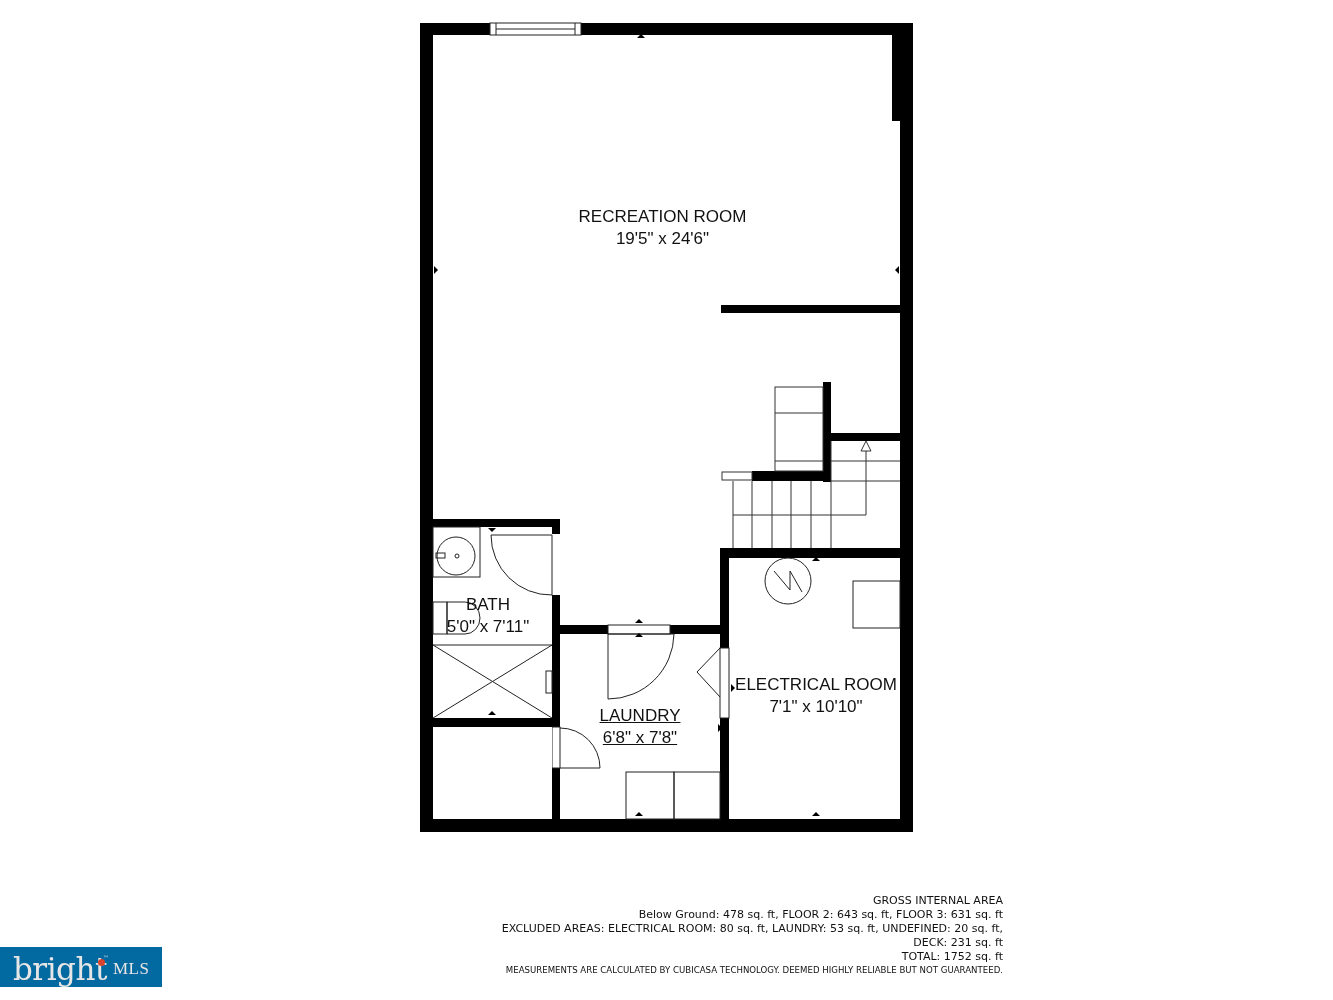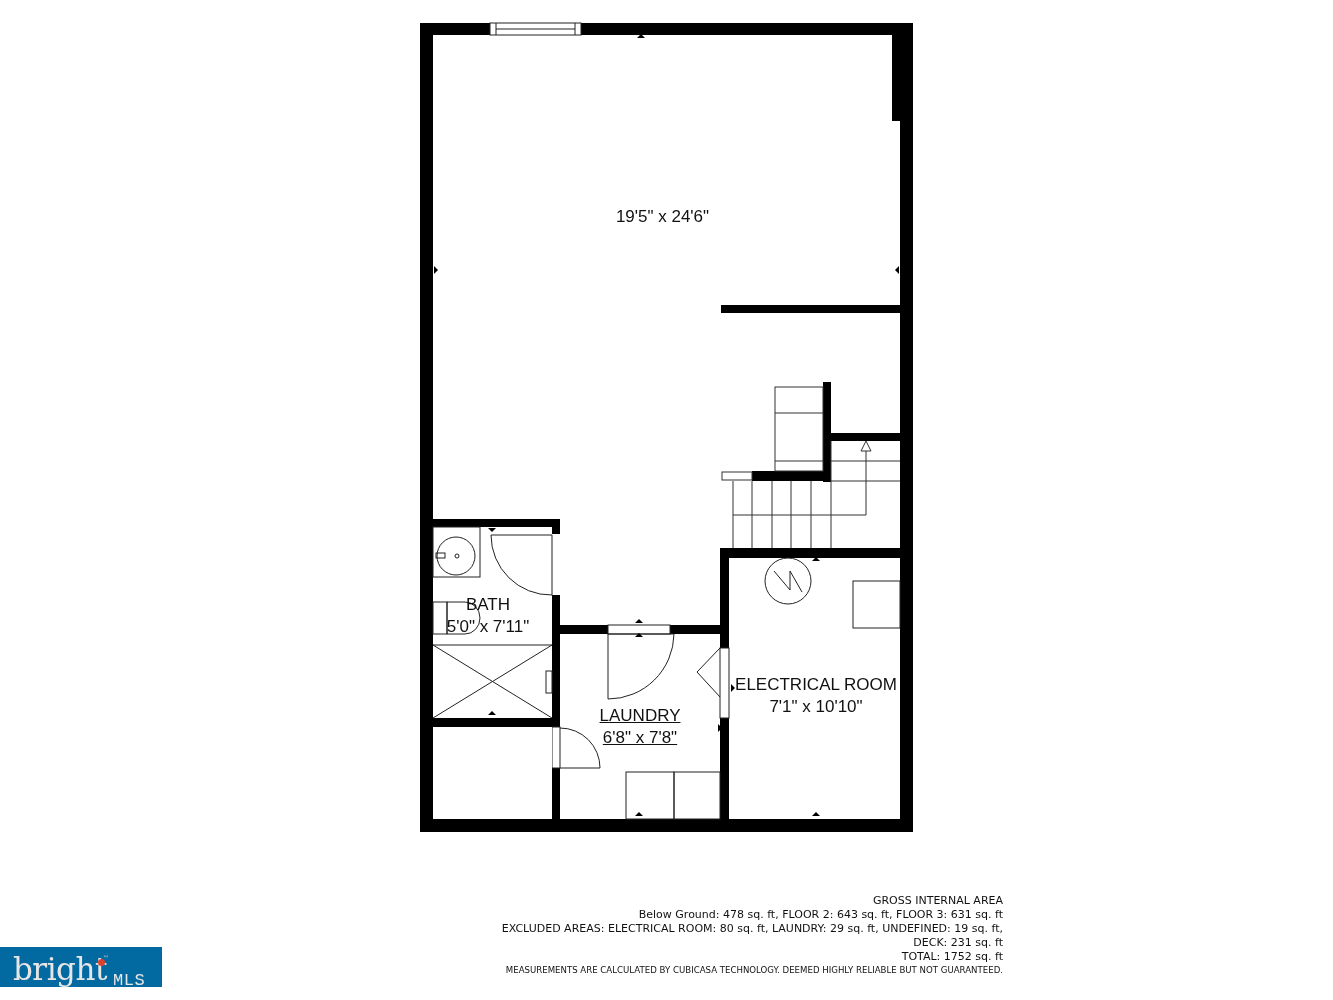--- a/index.html
+++ b/index.html
@@ -4,21 +4,21 @@
 <style>
   html, body { margin:0; padding:0; background:#ffffff; }
   body { width:1333px; height:1000px; position:relative; overflow:hidden; font-family:"Liberation Sans", sans-serif; }
   #plan { position:absolute; left:0; top:0; width:1333px; height:1000px; }
   .room-label { position:absolute; text-align:center; color:#111; font-family:"Liberation Sans", sans-serif; font-size:17px; line-height:22px; white-space:nowrap; }
   .room-label span { display:block; }
   #area-block { position:absolute; left:330px; top:894px; width:673px; text-align:right; font-family:"DejaVu Sans", sans-serif; color:#111; font-size:11px; line-height:14px; }
   #area-block .note { font-size:8.6px; line-height:13px; }
   #logo { position:absolute; left:0; top:947px; width:162px; height:40px; background:#0369a1; }
   #logo .brand { position:absolute; left:13px; top:4px; color:#e6e6e6; font-family:"DejaVu Serif", serif; font-size:31px; letter-spacing:-0.5px; }
-  #logo .mls { position:absolute; left:113px; top:24px; color:#e6e6e6; font-family:Liberation Mono, monospace; font-size:17px; letter-spacing:0.5px; }
+  #logo .mls { position:absolute; left:113px; top:12px; color:#e6e6e6; font-family:Liberation Serif, serif; font-size:17px; letter-spacing:0.5px; }
   #logo .dot { position:absolute; left:98px; top:12px; width:7px; height:7px; border-radius:50%; background:#d9432e; }
   #logo .tm { position:absolute; left:103px; top:7px; color:#e6e6e6; font-size:6px; font-family:"DejaVu Sans", sans-serif; }
 </style>
 </head>
 <body>
 
 <svg id="plan" viewBox="0 0 1333 1000" xmlns="http://www.w3.org/2000/svg">
   <g fill="#000">
 
     <rect x="420" y="23" width="493" height="12"></rect>
@@ -130,20 +130,21 @@
     <path d="M635 637 L639 633 L643 637 Z"></path>
     <path d="M635 816 L639 812 L643 816 Z"></path>
     <path d="M812 561 L816 557 L820 561 Z"></path>
     <path d="M812 816 L816 812 L820 816 Z"></path>
     <path d="M718 724 L722 728 L718 732 Z"></path>
     <path d="M731 684 L735 688 L731 692 Z"></path>
   </g>
 </svg>
 
 <div class="room-label" style="left:540px; top:206px; width:245px;">
+  <span>RECREATION ROOM</span>
   <span>19'5" x 24'6"</span>
 </div>
 
 <div class="room-label" style="left:438px; top:594px; width:100px;">
   <span>BATH</span>
   <span>5'0" x 7'11"</span>
 </div>
 
 <div class="room-label" style="left:585px; top:705px; width:110px;text-decoration:underline;">
   <span>LAUNDRY</span>
@@ -151,21 +152,21 @@
 </div>
 
 <div class="room-label" style="left:726px; top:674px; width:180px;">
   <span>ELECTRICAL ROOM</span>
   <span>7'1" x 10'10"</span>
 </div>
 
 <div id="area-block">
   <div>GROSS INTERNAL AREA</div>
   <div>Below Ground: 478 sq. ft, FLOOR 2: 643 sq. ft, FLOOR 3: 631 sq. ft</div>
-  <div>EXCLUDED AREAS: ELECTRICAL ROOM: 80 sq. ft, LAUNDRY: 29 sq. ft, UNDEFINED: 19 sq. ft,</div>
+  <div>EXCLUDED AREAS: ELECTRICAL ROOM: 80 sq. ft, LAUNDRY: 53 sq. ft, UNDEFINED: 20 sq. ft,</div>
   <div>DECK: 231 sq. ft</div>
   <div>TOTAL: 1752 sq. ft</div>
   <div class="note">MEASUREMENTS ARE CALCULATED BY CUBICASA TECHNOLOGY. DEEMED HIGHLY RELIABLE BUT NOT GUARANTEED.</div>
 </div>
 
 <div id="logo">
   <span class="brand">bright</span>
   <span class="dot"></span>
   <span class="tm">™</span>
   <span class="mls">MLS</span>

